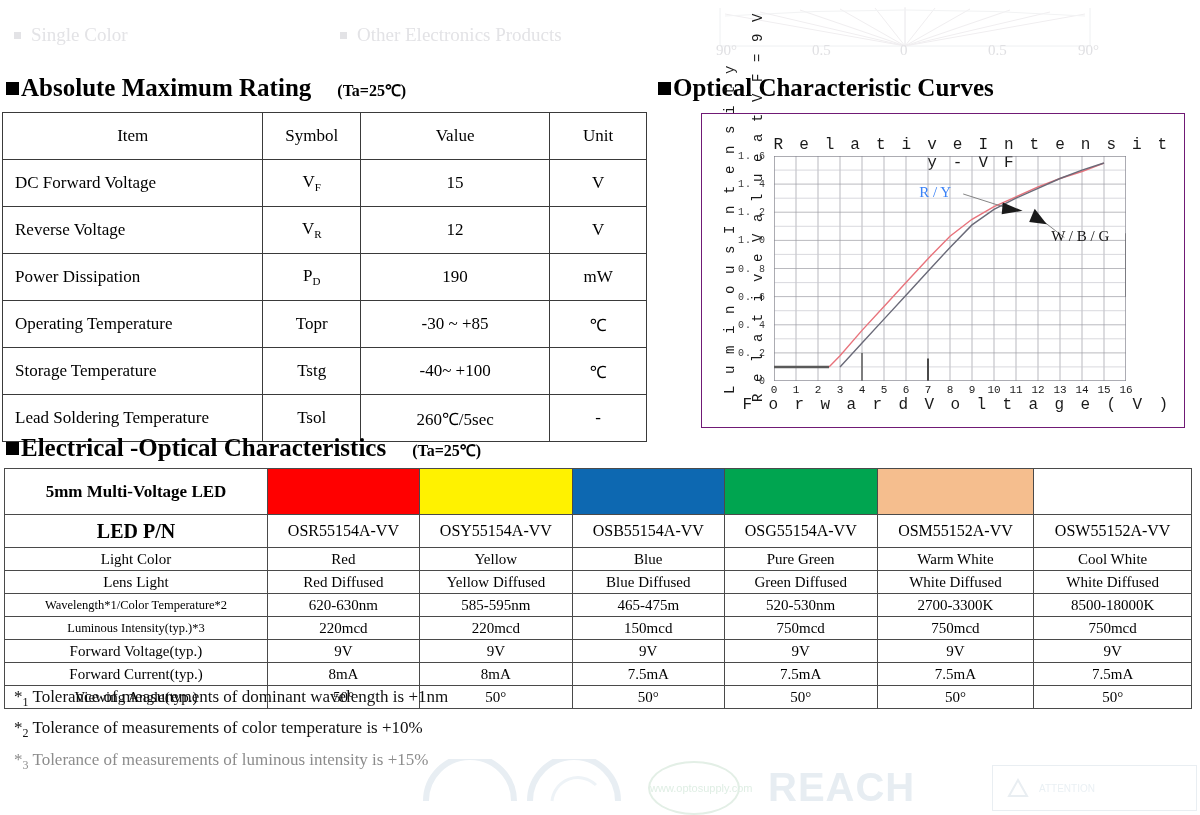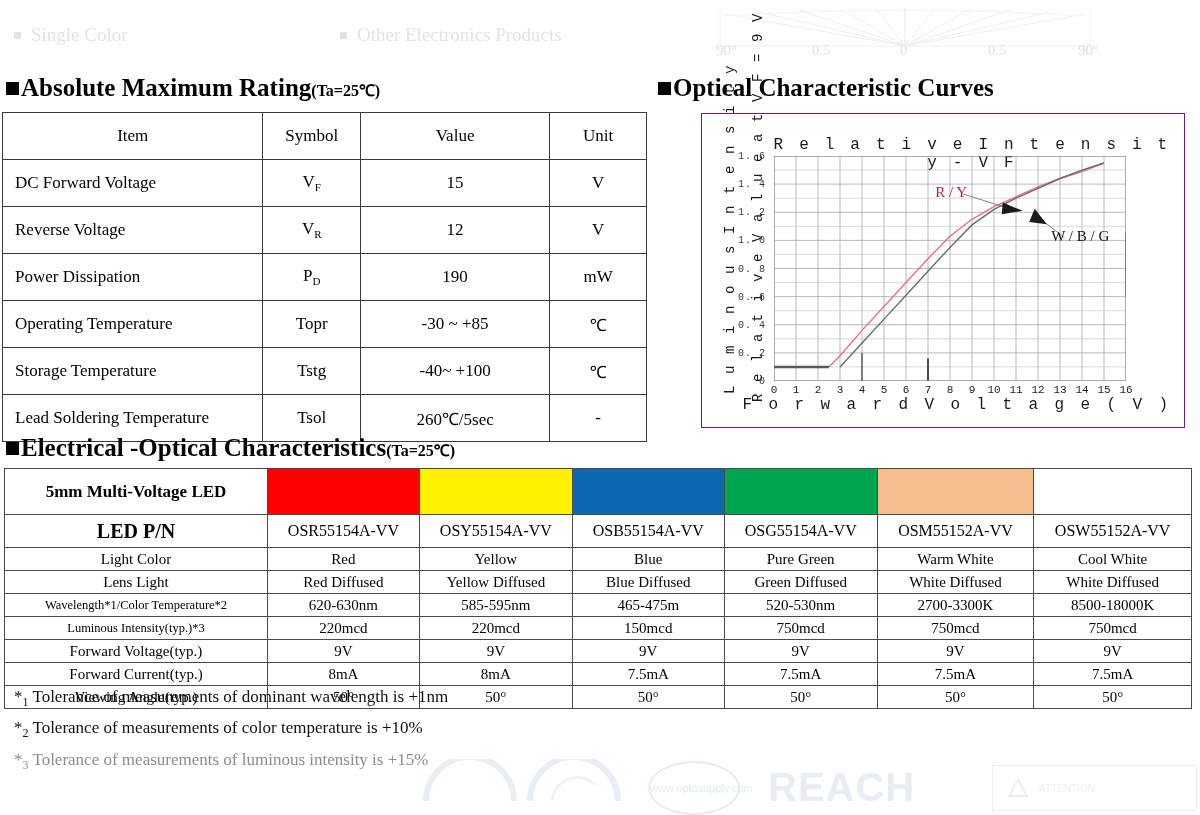--- a/index.html
+++ b/index.html
@@ -20,21 +20,21 @@
   .polar svg{display:block;}
   .polar-labels{position:absolute;left:700px;top:42px;width:410px;height:20px;}
   .polar-labels span{position:absolute;font-family:"Liberation Serif",serif;
     font-size:15px;color:#e0e0e3;}
 
   
   .sect{position:absolute;display:flex;align-items:baseline;white-space:nowrap;}
   .sect .sq{width:13px;height:13px;background:#000;display:inline-block;margin-right:2px;
     position:relative;top:-1px;}
   .sect .t{font-size:25px;font-weight:bold;font-family:"Liberation Serif",serif;letter-spacing:0px;}
-  .sect .sub{font-size:16px;font-weight:bold;font-family:"Liberation Serif",serif;}
+  .sect .sub{font-size:16px;font-weight:bold;margin-left:26px;font-family:"Liberation Serif",serif;}
 
   
   table{border-collapse:collapse;}
   .amr{position:absolute;left:2px;top:112px;width:645px;
     border:1.5px solid #2b2b2b;}
   .amr td{border:1px solid #3a3a3a;font-size:17px;font-family:"Liberation Serif",serif;
     height:44px;}
   .amr td.item{padding-left:12px;text-align:left;}
   .amr td.ctr{text-align:center;}
   .amr tr.head td{text-align:center;}
@@ -51,21 +51,21 @@
   .ylab1{left:20px;top:280px;}
   .ylab2{left:48px;top:288px;}
   .xlab{position:absolute;left:40px;top:282px;width:430px;text-align:center;
     font-family:"Liberation Mono",monospace;font-size:16px;letter-spacing:3.4px;color:#1a1a1a;}
   .plotwrap{position:absolute;left:72px;top:42px;}
   .ytick{position:absolute;right:0;font-family:"Liberation Mono",monospace;font-size:10px;
     color:#3a3a3a;letter-spacing:1px;white-space:nowrap;transform:translateY(-50%);}
   .xtick{position:absolute;font-family:"Liberation Mono",monospace;font-size:11px;
     color:#1a1a1a;transform:translateX(-50%);}
   .ann{position:absolute;font-family:"Liberation Serif",serif;font-size:15px;white-space:nowrap;}
-  .ann.ry{color:#be185d;margin-left:16px;}
+  .ann.ry{color:#3b82f6;}
   .ann.wbg{color:#111;}
 
   
   .eoc{position:absolute;left:4px;top:468px;width:1188px;border:1.5px solid #2b2b2b;}
   .eoc td{border:1px solid #4a4a4a;font-size:15px;text-align:center;
     font-family:"Liberation Serif",serif;height:20px;}
   .eoc td.lab{width:246px;}
   .eoc tr.swatch td{height:29px;padding:8px;}
   .eoc tr.swatch td.lab{font-size:17px;font-weight:bold;}
   .eoc tr.pn td{height:30px;font-size:16px;}

